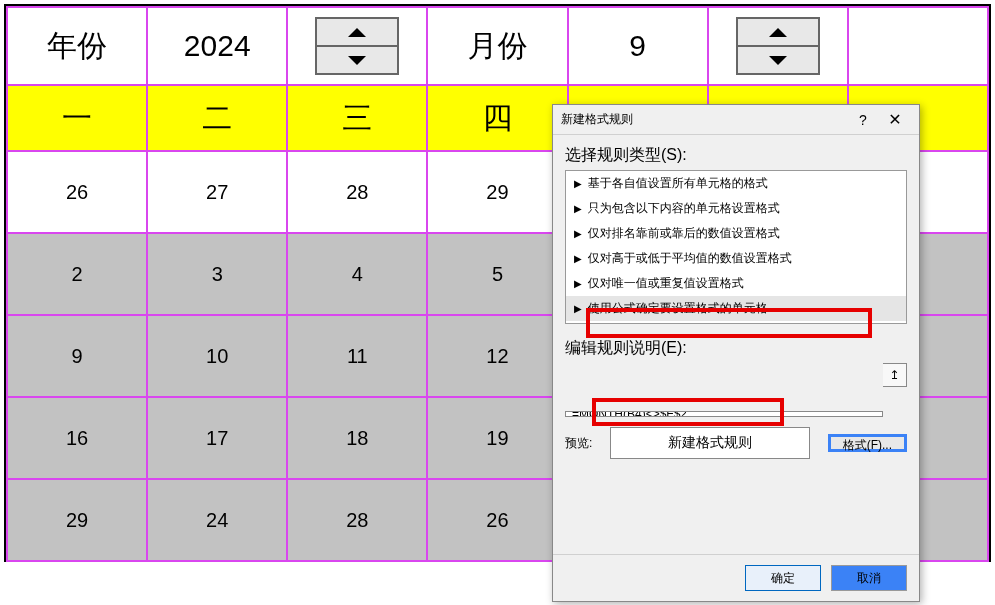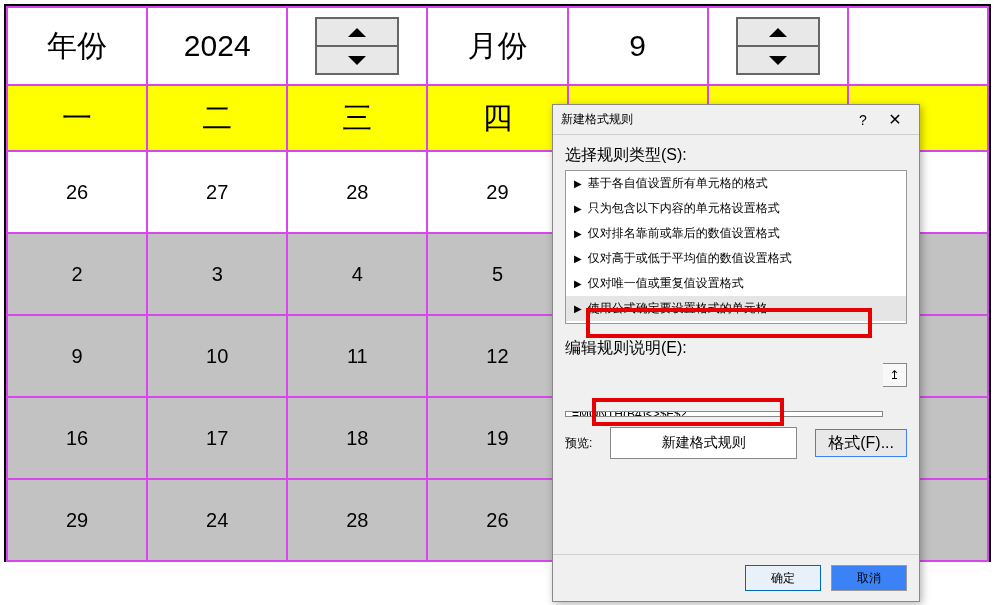--- a/index.html
+++ b/index.html
@@ -205,26 +205,26 @@
       flex: 1;
       height: 32px;
       border: 1px solid #888;
       background: #fff;
       display: flex;
       align-items: center;
       justify-content: center;
       font-size: 14px;
     }
     .format-btn {
-      height: 28px;
+      height: 18px;
       padding: 0 12px;
-      border: 1px solid #3b82f6;
+      border: 3px solid #3b82f6;
       background: #e8e8e8;
       cursor: pointer;
-      font-size: 16px;
+      font-size: 12px;
     }
     .dlg-footer {
       padding: 10px 12px;
       display: flex;
       justify-content: flex-end;
       gap: 10px;
       border-top: 1px solid #d0d0d0;
       align-items: center;
     }
     .dlg-btn {

